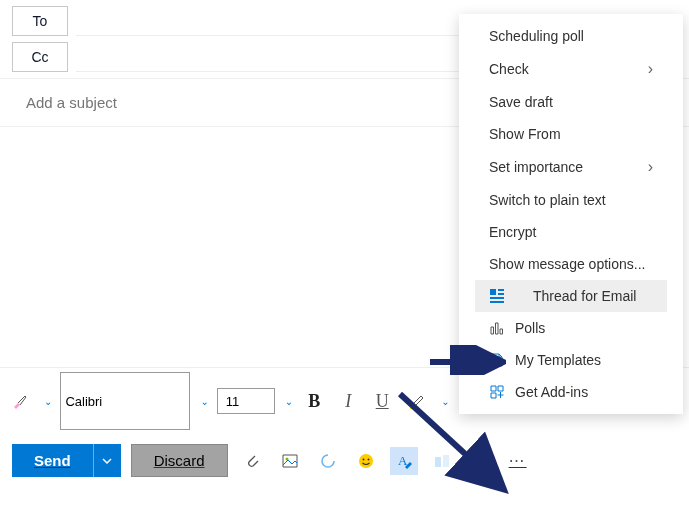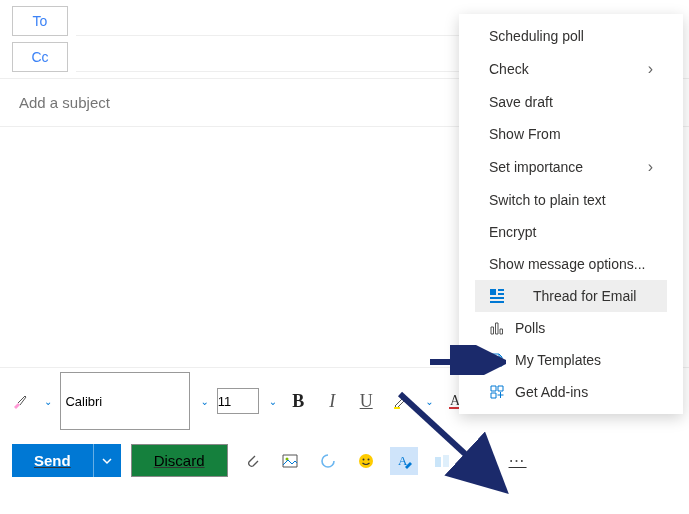--- a/index.html
+++ b/index.html
@@ -14,32 +14,32 @@
     overflow: hidden;
     position: relative;
   }
   .compose-header { padding: 6px 12px 0 12px; }
   .recip-row { display: flex; align-items: center; margin-bottom: 6px; }
   .recip-btn {
     border: 1px solid #c8c8c8;
     background: #fff;
     padding: 6px 8px;
     font-size: 14px;
-    color: #3b82f6;
+    color: #0f172a;
     cursor: pointer;
     min-width: 56px;
     text-align: center;
   }
   .recip-line {
     flex: 1;
     margin-left: 8px;
     border-bottom: 1px solid #eee;
     height: 28px;
   }
-  .subject-row { padding: 14px 17px; }
+  .subject-row { padding: 14px 24px; }
   .subject-input {
     width: 100%;
     border: none;
     outline: none;
     font-size: 15px;
     color: #666;
   }
   .separator { height: 1px; background: #eee; }
   .body-area { height: 240px; }
 
@@ -65,21 +65,21 @@
   .fmt-btn.bold { font-weight: bold; color:#222; }
   .fmt-btn.italic { font-style: italic; }
   .fmt-btn.underline { text-decoration: underline; }
   .font-select, .size-select {
     border: 1px solid #999;
     height: 24px;
     font-size: 13px;
     background:#fff;
   }
   .font-select { width: 120px; padding: 16px 4px; }
-  .size-select { width: 40px; padding: 0 0; }
+  .size-select { width: 40px; padding: 0 8px; }
   .mini-chevron {
     display:inline-block; margin-left:2px;
     color:#0078d4; font-size:10px;
   }
 
   
   .action-bar {
     display: flex;
     align-items: center;
     gap: 10px;
@@ -99,21 +99,21 @@
   .send-chevron {
     background: #0078d4;
     color:#fff;
     border:none;
     border-left: 1px solid rgba(255,255,255,.4);
     width: 28px;
     cursor:pointer;
     display:flex; align-items:center; justify-content:center;
   }
   .discard-btn {
-    background:#15803d;
+    background:#a3a3a3;
     border:1px solid #888;
     padding: 7px 22px;
     font-size:15px;
     cursor:pointer;
   }
   .icon-slot {
     width:28px; height:28px;
     display:inline-flex; align-items:center; justify-content:center;
     color:#555; cursor:pointer; font-size:18px;
   }

